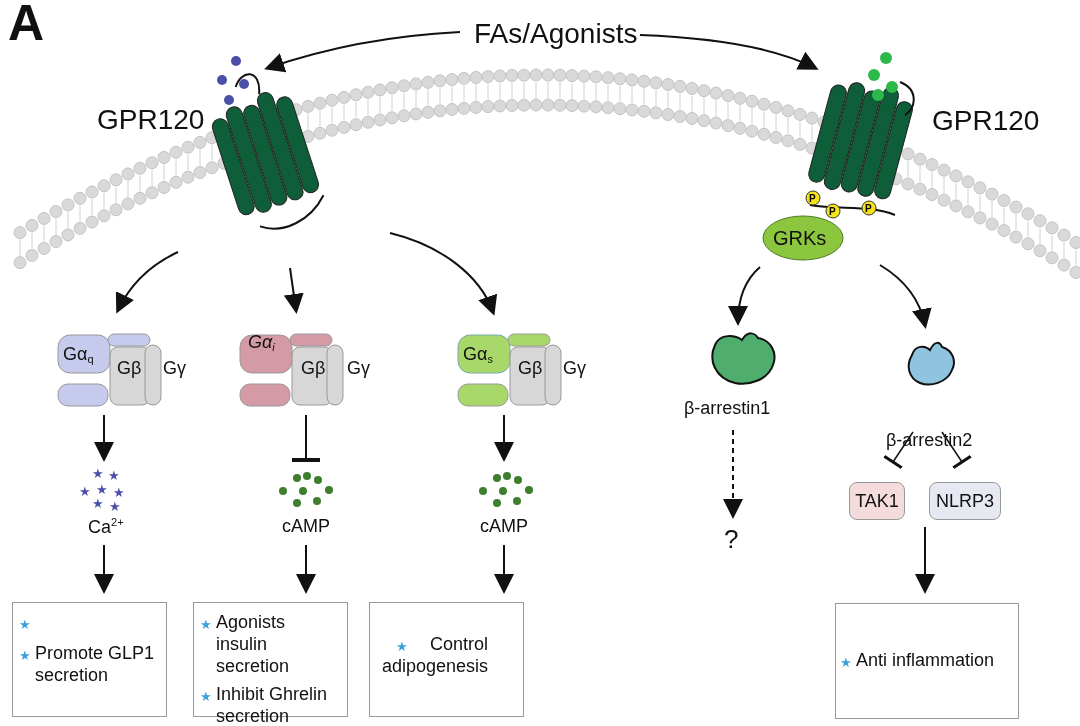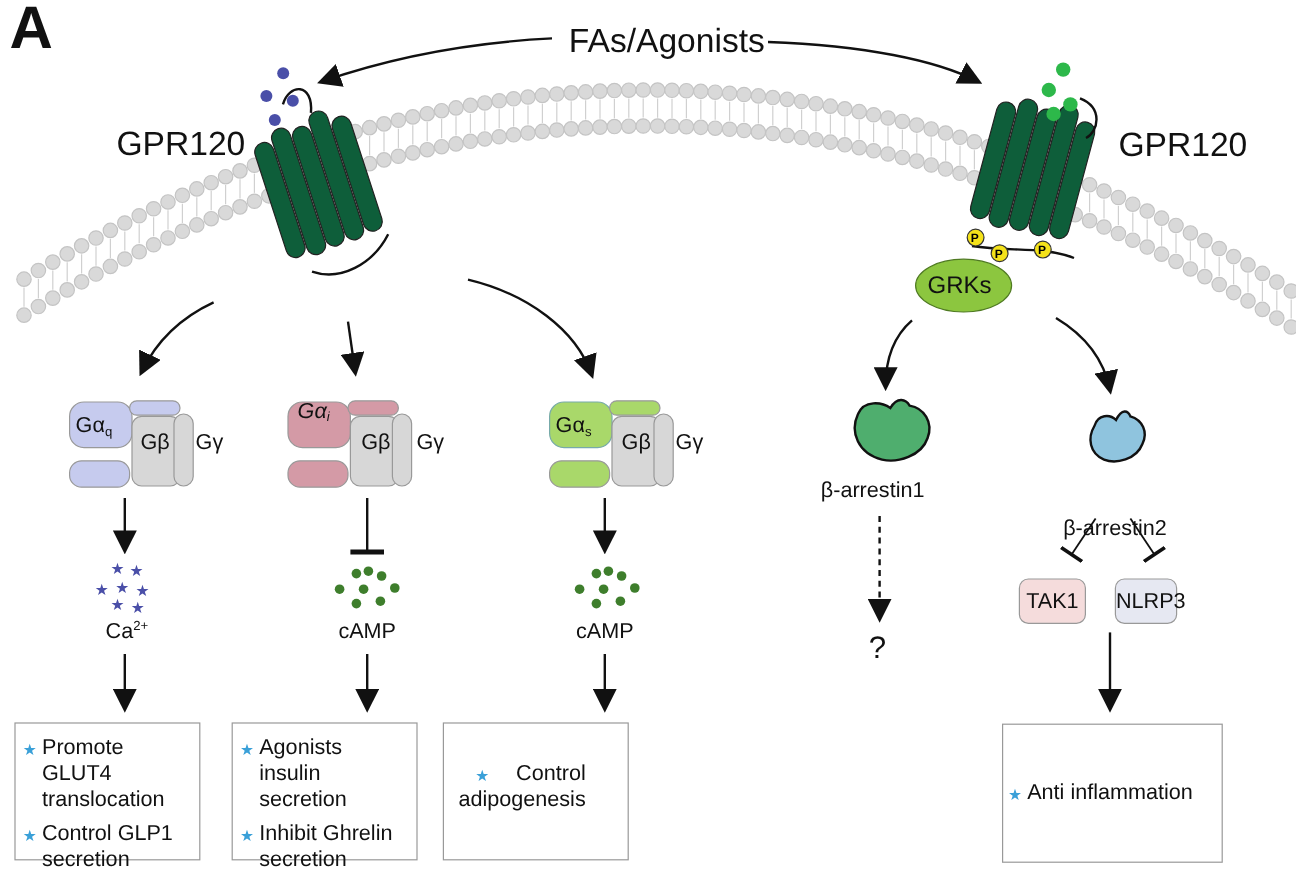--- a/index.html
+++ b/index.html
@@ -434,25 +434,24 @@
 <div class="lbl med" style="left:518px;top:358px;">Gβ</div>
 <div class="lbl med" style="left:563px;top:358px;">Gγ</div>
 
 <div class="lbl med" style="left:88px;top:516px;"><span>Ca</span><sup style="font-size:11px">2+</sup></div>
 <div class="lbl med" style="left:282px;top:516px;">cAMP</div>
 <div class="lbl med" style="left:480px;top:516px;">cAMP</div>
 
 <div class="box" style="left:12px;top:602px;width:155px;height:115px;padding:8px 6px;">
   <div class="item">
       <span class="star">★</span>
-      <span><span>Promote GLUT4</span><br><span>translocation</span></span>
     </div>
   <div class="item">
       <span class="star">★</span>
-      <span><span>Control GLP1</span><br><span>secretion</span></span>
+      <span><span>Promote GLP1</span><br><span>secretion</span></span>
     </div>
 </div>
 <div class="box" style="left:193px;top:602px;width:155px;height:115px;padding:8px 6px;">
   <div class="item">
       <span class="star">★</span>
       <span><span>Agonists insulin</span><br><span>secretion</span></span>
     </div>
   <div class="item">
       <span class="star">★</span>
       <span><span>Inhibit Ghrelin</span><br><span>secretion</span></span>
@@ -463,20 +462,20 @@
       <span class="star" style="margin-left:18px">★</span>
       <span style="text-align:right"><span>Control</span><br><span style="margin-left:-30px">adipogenesis</span></span>
     </div>
 </div>
 
 <div class="lbl med" style="left:684px;top:398px;">β-arrestin1</div>
 <div class="lbl med" style="left:886px;top:402px;margin-top:28px;">β-arrestin2</div>
 <div class="lbl" style="left:724px;top:524px;font-size:26px;">?</div>
 
 <div class="chip" style="left:849px;top:482px;width:56px;background:#f5dcdc;">TAK1</div>
-<div class="chip" style="left:929px;top:482px;width:52px;background:#e6e8f2;">NLRP3</div>
+<div class="chip" style="left:929px;top:482px;width:72px;background:#e6e8f2;">NLRP3</div>
 
 <div class="box" style="left:835px;top:603px;width:184px;height:116px;padding:45px 4px;">
   <div class="item">
       <span class="star">★</span>
       <span>Anti inflammation</span>
     </div>
 </div>
 
 </body></html>

